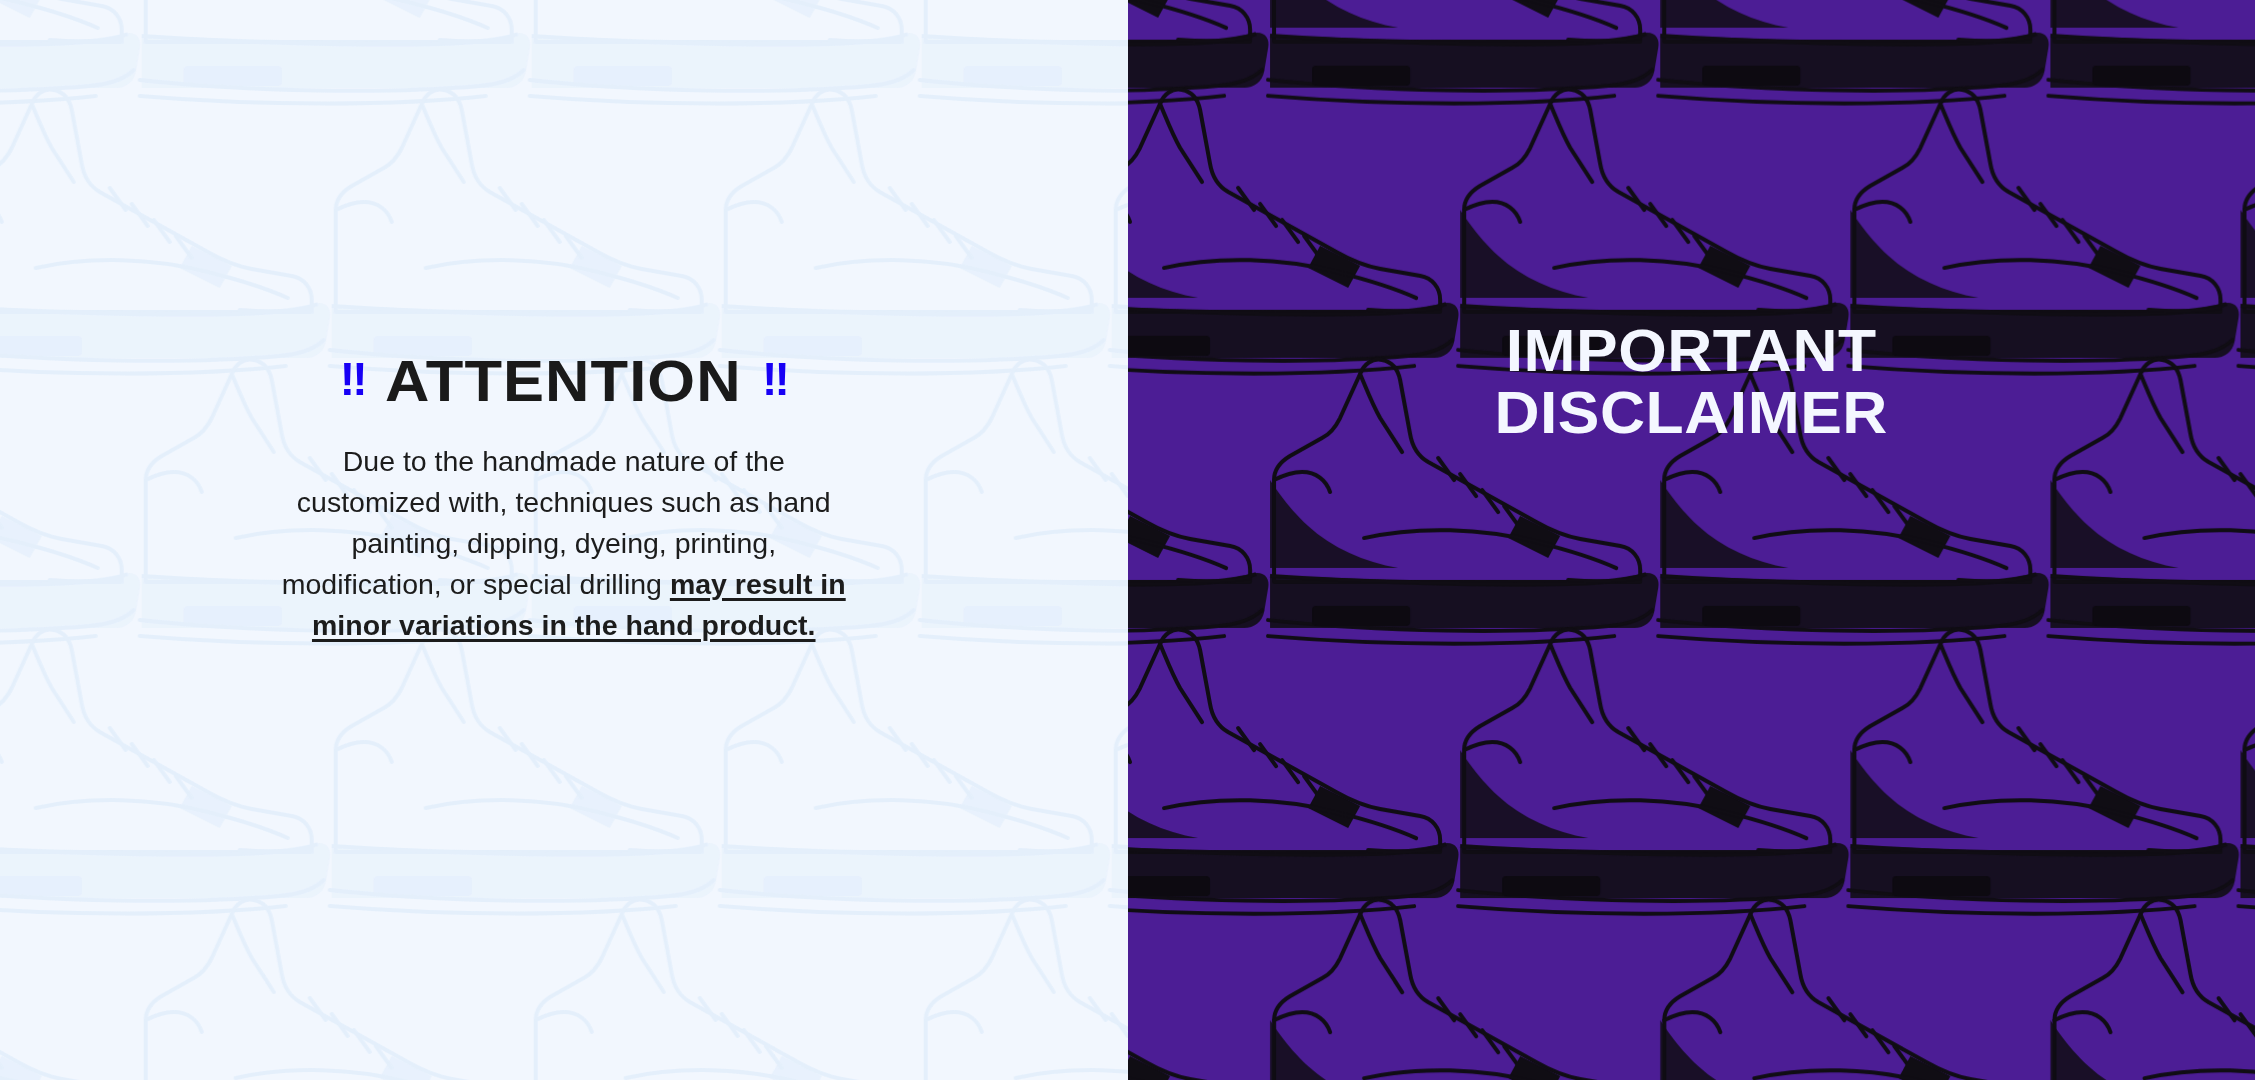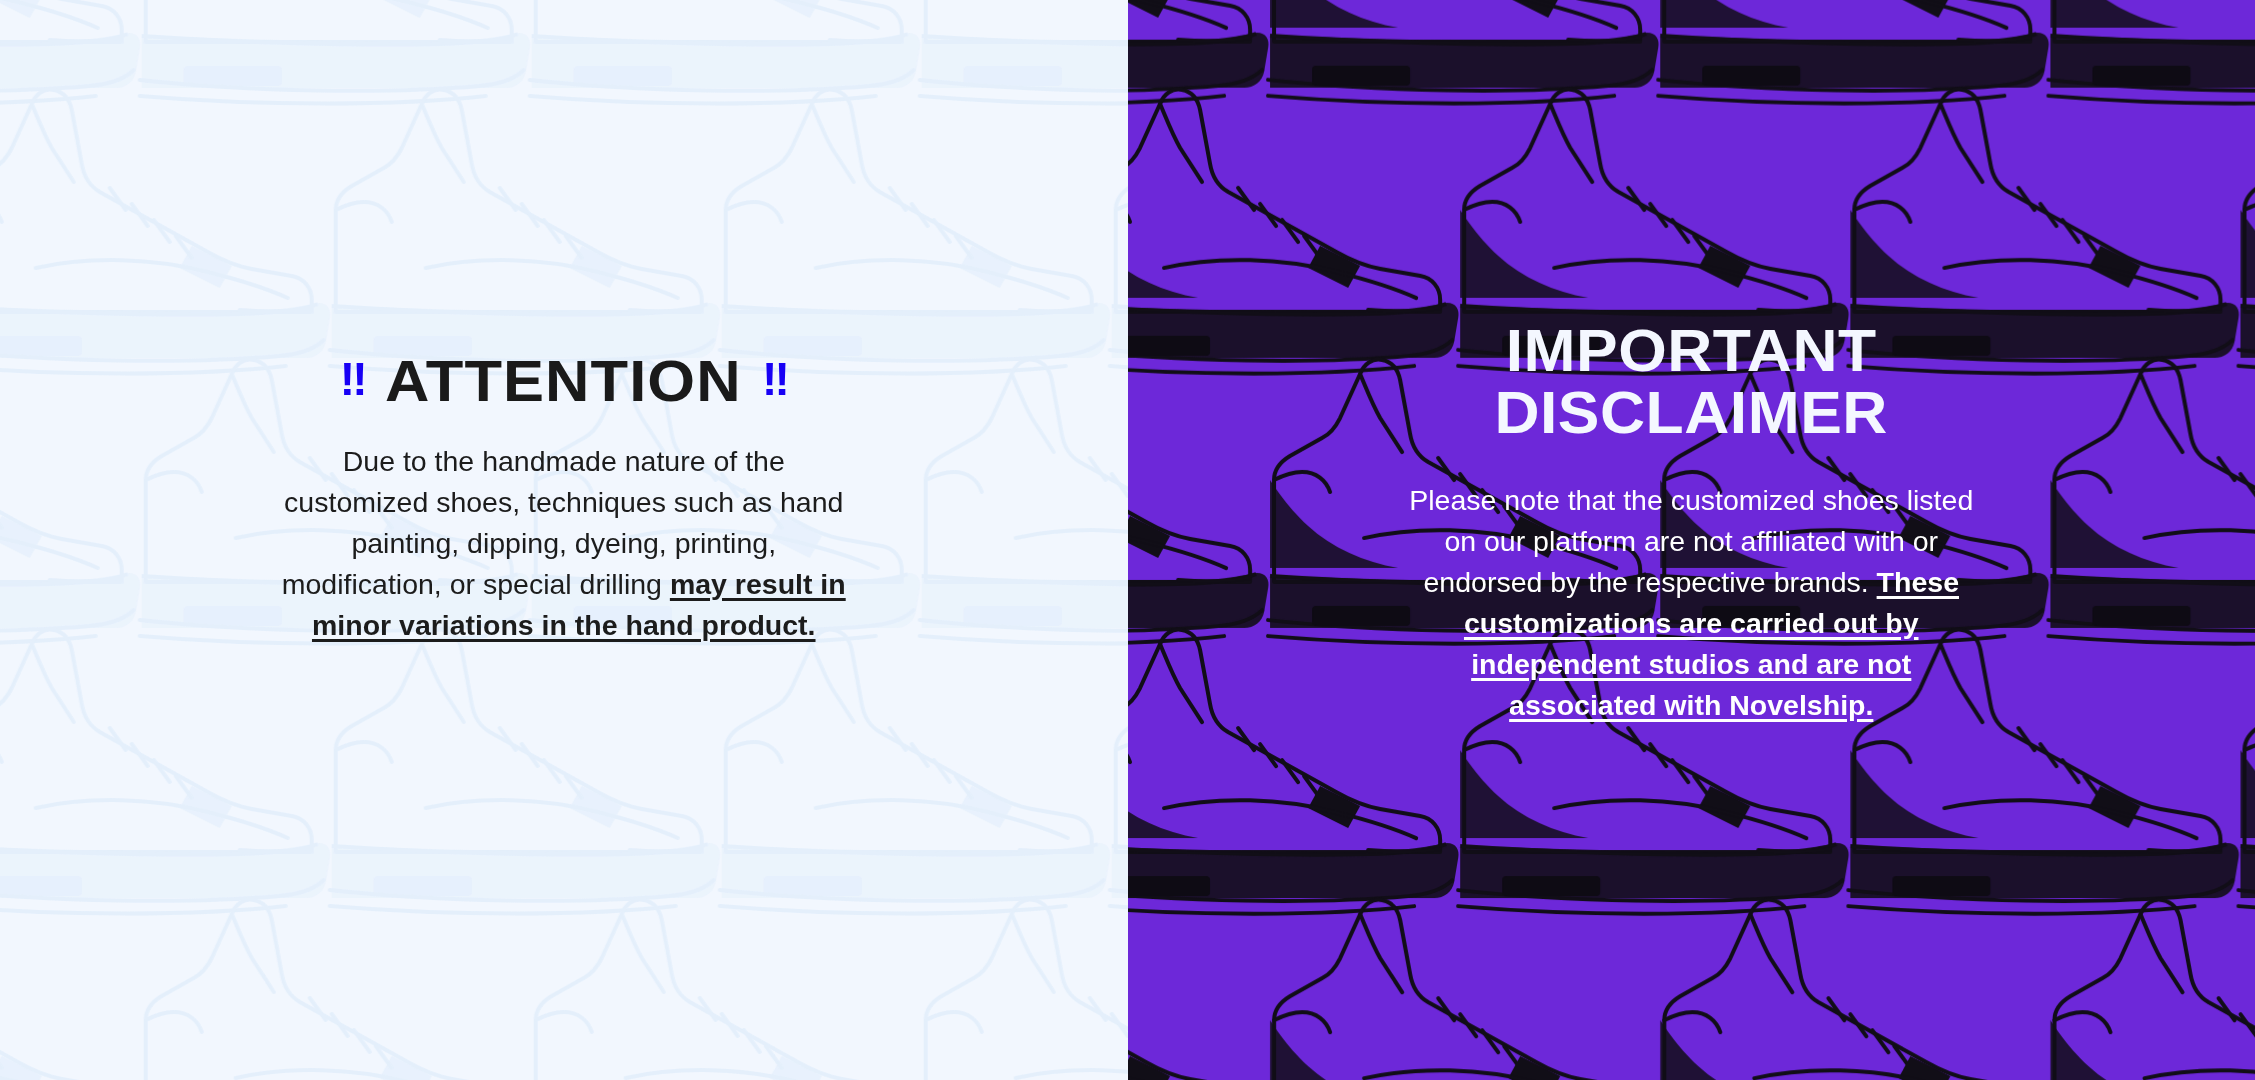--- a/index.html
+++ b/index.html
@@ -29,21 +29,21 @@
     width:50%;
     height:100%;
     overflow:hidden;
     display:flex;
     flex-direction:column;
     align-items:center;
     justify-content:flex-start;
   }
 
   .panel-light { background:#f2f7fe; }
-  .panel-dark  { background:#6d28d9; }
+  .panel-dark  { background:#4c1d95; }
 
   
   .pattern {
     position:absolute;
     inset:0;
     width:100%;
     height:100%;
     pointer-events:none;
     z-index:0;
   }
@@ -208,21 +208,21 @@
 
     <div class="content">
 
       <h1 class="heading heading-light">
         <span class="bangs">‼</span>
         <span class="word">ATTENTION</span>
         <span class="bangs">‼</span>
       </h1>
 
       <p class="body-text body-light">
-        <span>Due to the handmade nature of the customized shoes, techniques such as hand painting, dipping, dyeing, printing, modification, or special drilling </span><span class="strong">may result in minor variations in the hand product.</span>
+        <span>Due to the handmade nature of the customized with, techniques such as hand painting, dipping, dyeing, printing, modification, or special drilling </span><span class="strong">may result in minor variations in the hand product.</span>
       </p>
 
     </div>
   </section>
 
   <section class="panel panel-dark">
 
     <svg class="pattern" viewBox="0 0 1127 1080" preserveAspectRatio="xMidYMid slice" aria-hidden="true">
       <defs>
         <g id="sneaker-dark">
@@ -280,20 +280,17 @@
       </g>
     </svg>
 
     <div class="content">
 
       <h1 class="heading heading-dark">
         <span class="hline">IMPORTANT</span>
         <span class="hline">DISCLAIMER</span>
       </h1>
 
-      <p class="body-text body-dark">
-        <span>Please note that the customized shoes listed on our platform are not affiliated with or endorsed by the respective brands. </span><span class="strong">These customizations are carried out by independent studios and are not associated with Novelship.</span>
-      </p>
 
     </div>
   </section>
 
 </div>
 
 </body></html>

